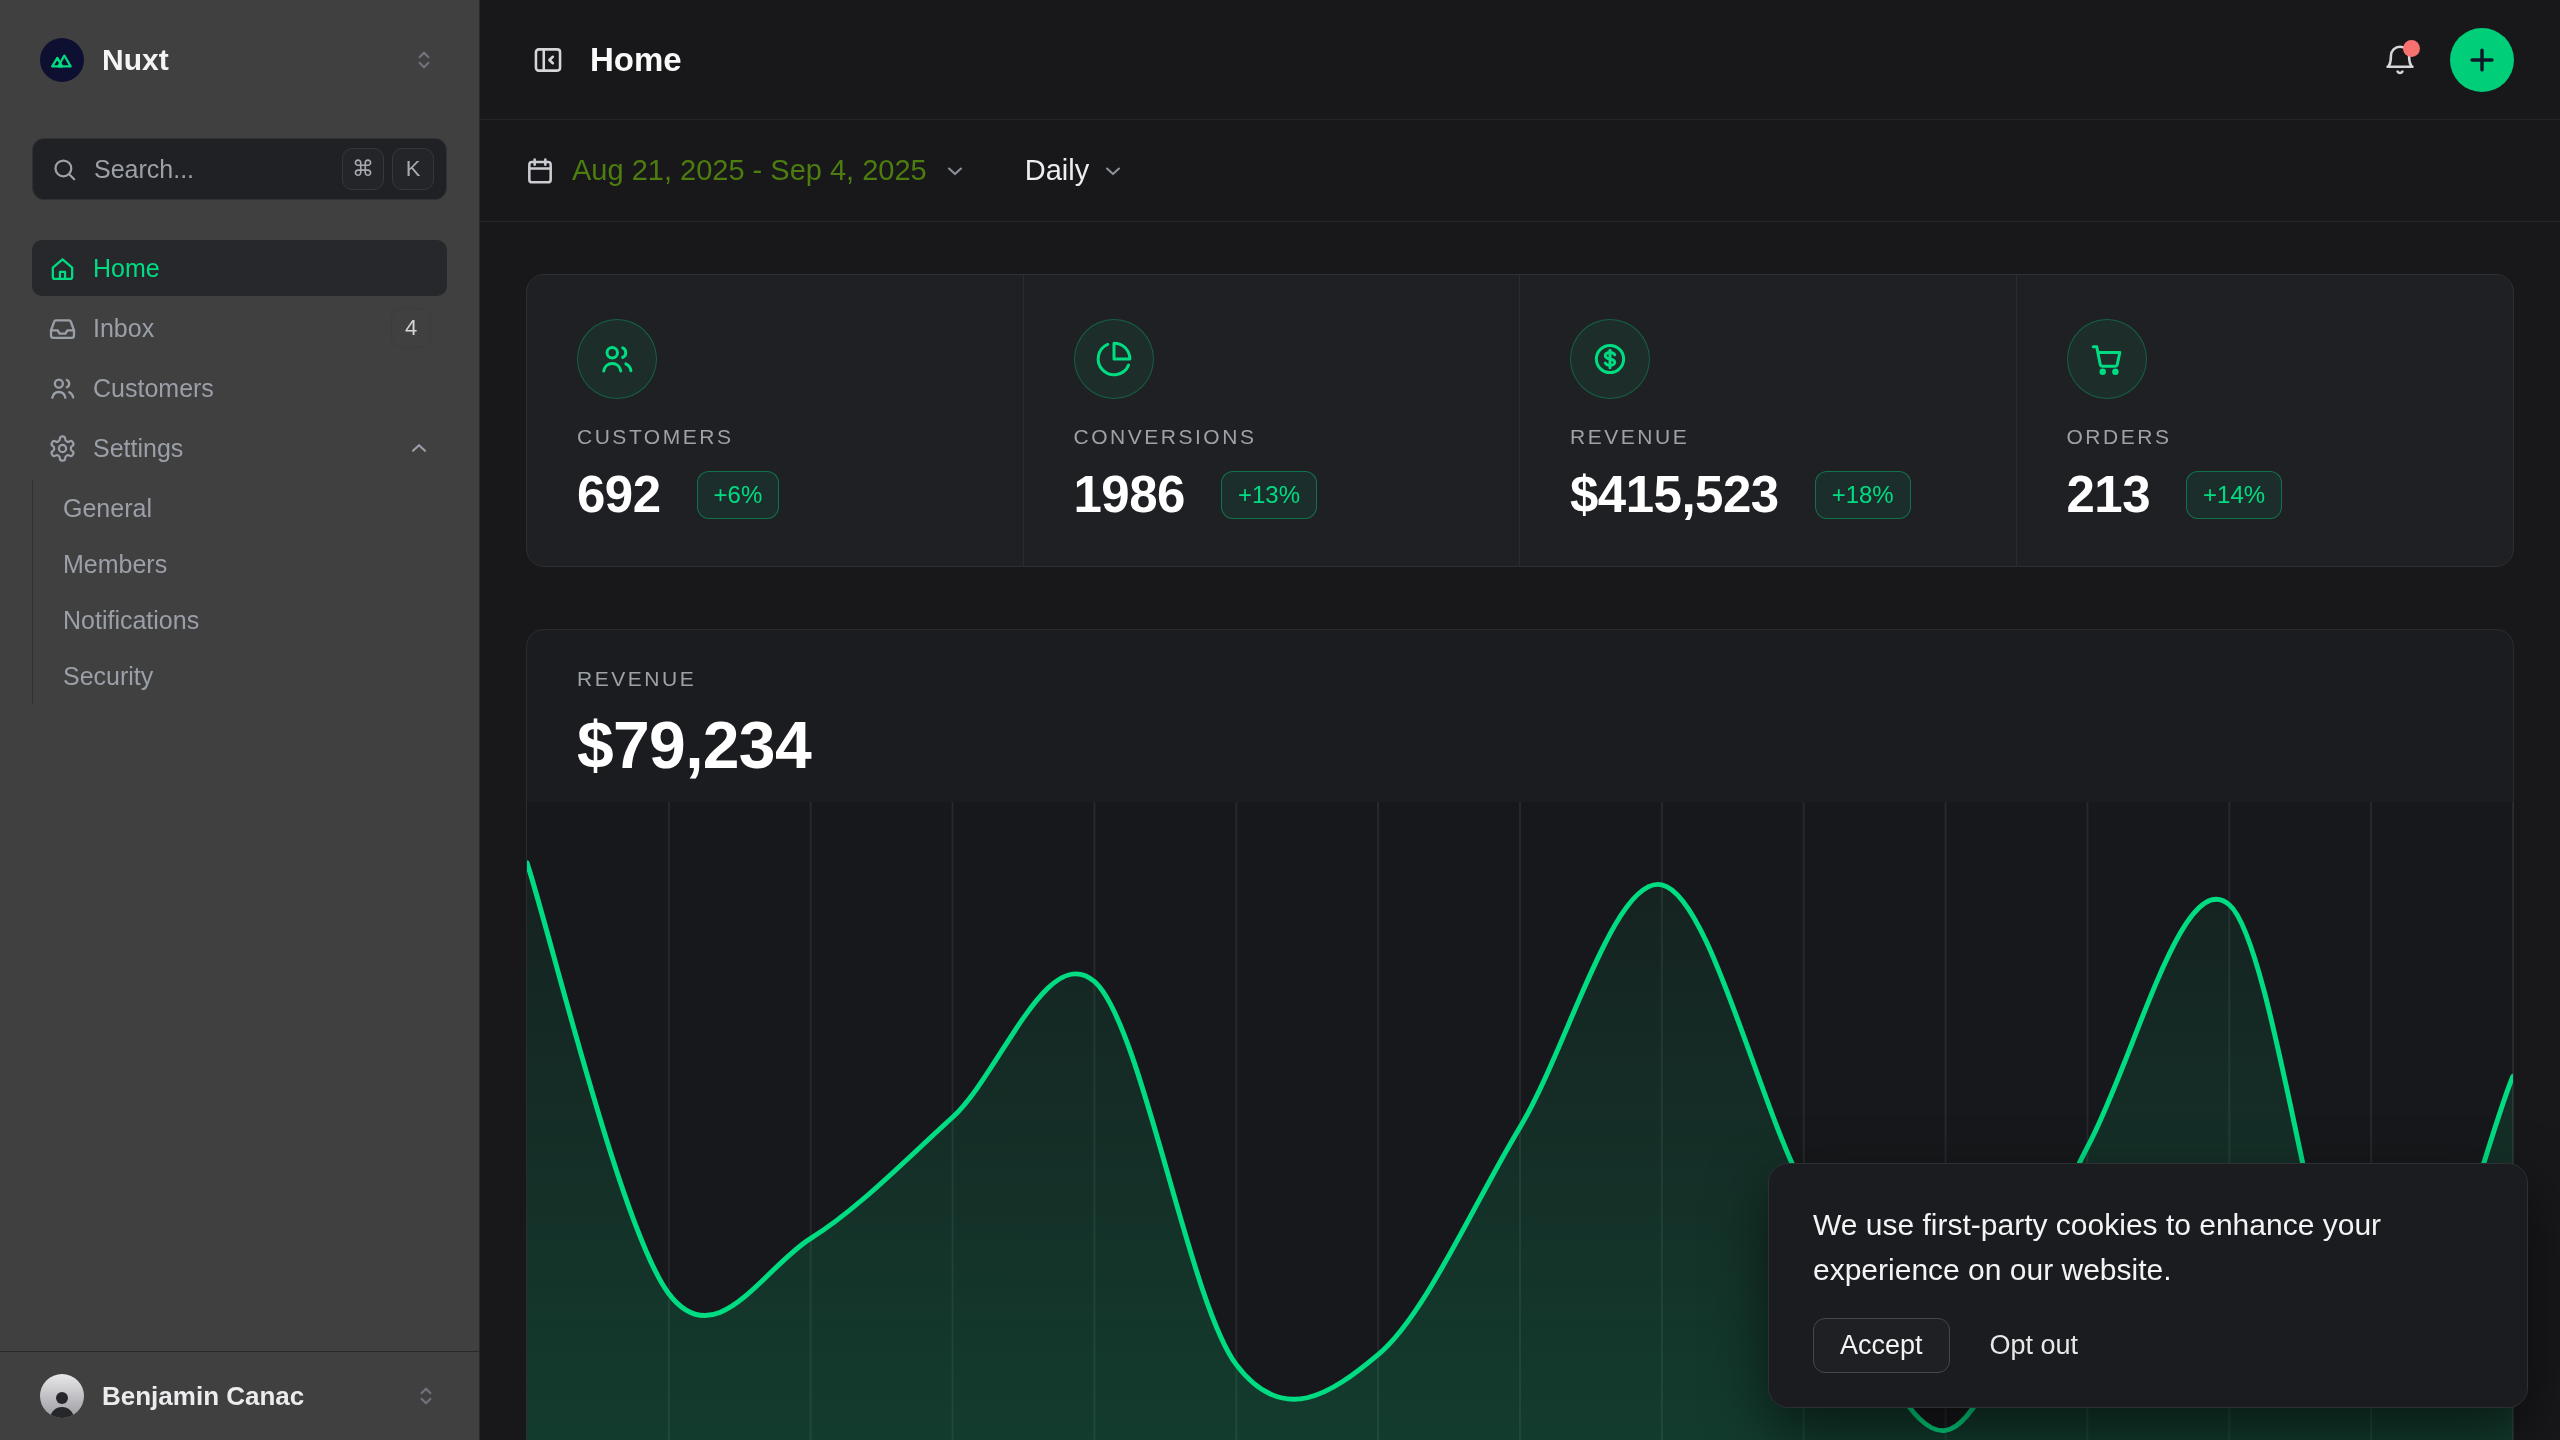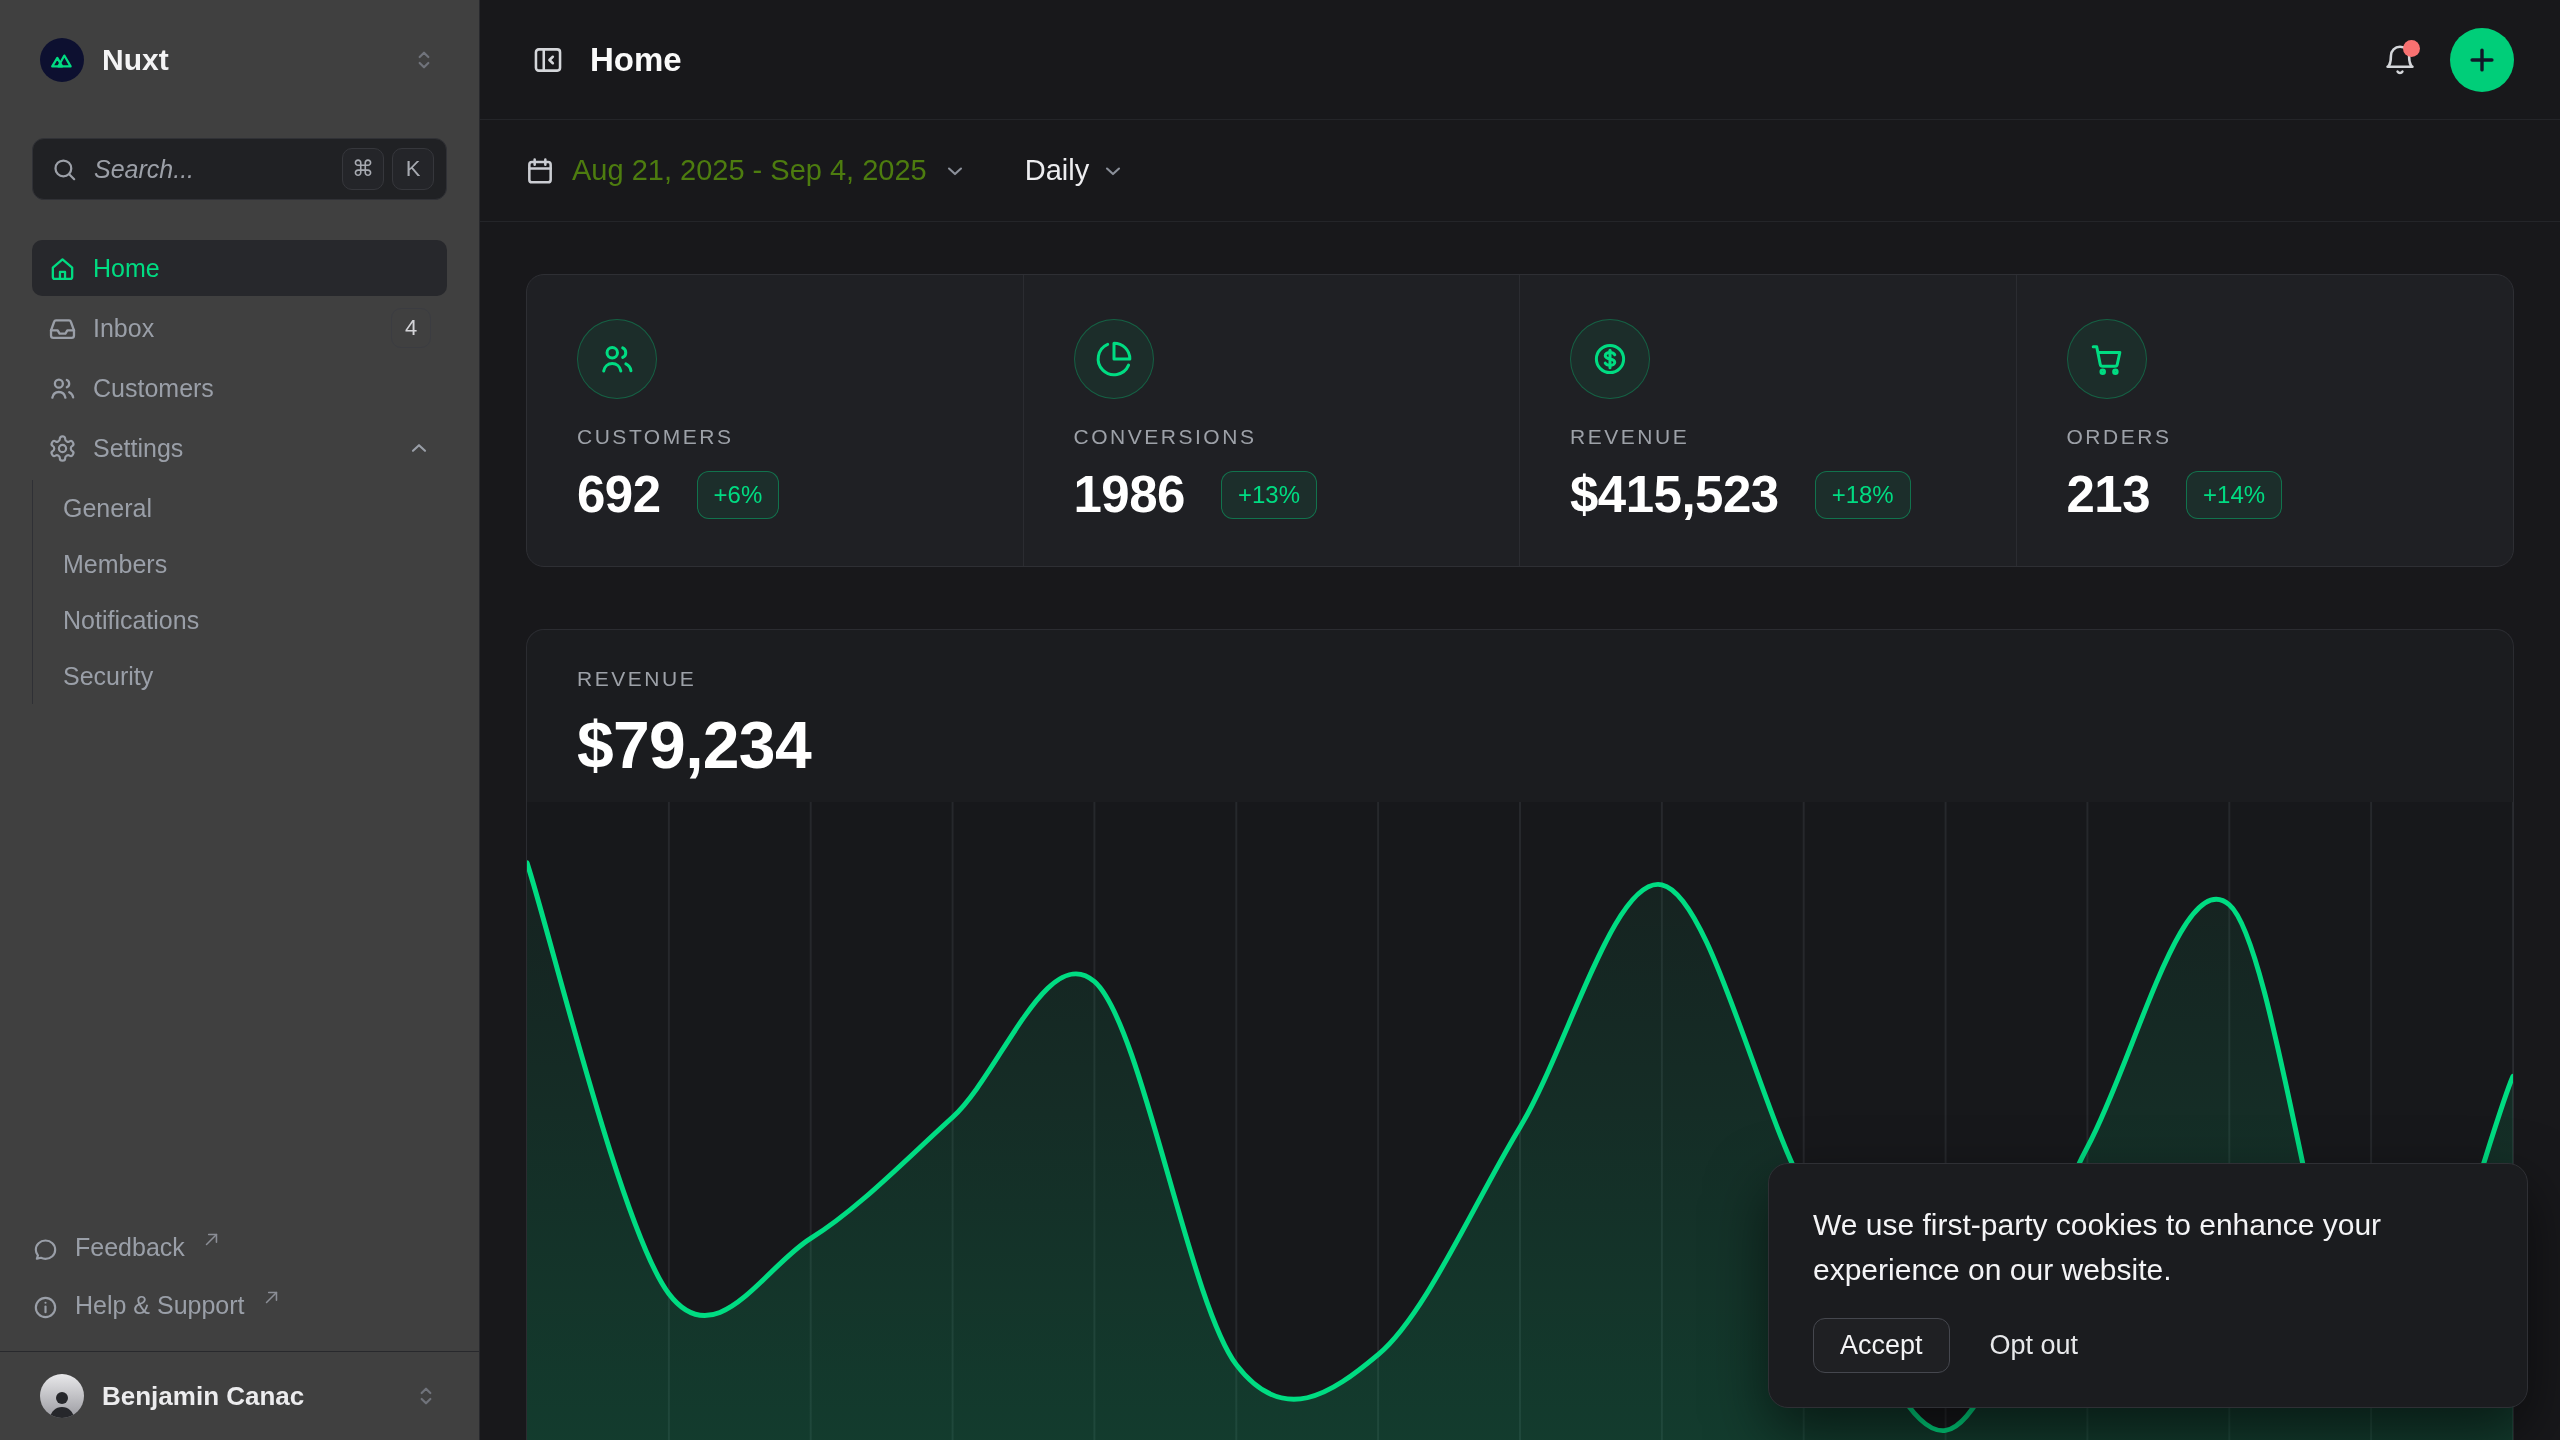--- a/index.html
+++ b/index.html
@@ -13,21 +13,21 @@
   .logo-row { display:flex; align-items:center; height:68px; padding:0 10px 0 8px; border-radius:12px; cursor:pointer; }
   .logo-circle { width:44px; height:44px; border-radius:50%; background:#0d1030;
     display:flex; align-items:center; justify-content:center; }
   .logo-circle svg { width:28px; height:28px; color:#00dc82; }
   .logo-name { font-size:30px; font-weight:700; color:#f4f4f5; margin-left:18px; flex:1; }
   .icon-btn-plain { background:none; border:none; color:#70737b; display:flex; cursor:pointer; }
 
   .search-box { margin-top:44px; height:62px; border:1px solid #303136; background:#202124;
     border-radius:12px; display:flex; align-items:center; padding:0 12px 0 18px; cursor:text; }
   .search-box svg { width:27px; height:27px; color:#9ca0a8; }
-  .search-ph { flex:1; margin-left:16px; font-size:25px; color:#9ca0a8;font-style:italic; }
+  .search-ph { flex:1; margin-left:16px; font-size:25px; color:#9ca0a8; }
   .kbd { min-width:42px; height:42px; border:1px solid #36373c; background:#242529; border-radius:10px;
     display:flex; align-items:center; justify-content:center; font-size:22px; color:#a7aab1; margin-left:8px; padding:0 8px; }
 
   .menu { margin-top:40px; display:flex; flex-direction:column; gap:4px; }
   .menu-item { height:56px; display:flex; align-items:center; gap:16px; padding:0 16px;
     border-radius:10px; color:#9a9fa8; font-size:25px; cursor:pointer; }
   .menu-item svg { width:29px; height:29px; }
   .menu-item.active { background:#27282c; color:#00dc82; }
   .menu-item .grow { flex:1; }
   .count-badge { min-width:40px; height:40px; border:1px solid #3b3c41; border-radius:10px;
@@ -187,44 +187,20 @@
             <span>Notifications</span>
           </div>
         <div class="submenu-item">
             <span>Security</span>
           </div>
       </div>
     </nav>
 
     <div class="sidebar-spacer"></div>
 
-    <div class="foot-wrap">
-      <div class="foot-item">
-        <svg class="main-ic" viewBox="0 0 24 24" fill="none" stroke="currentColor" stroke-width="1.9" stroke-linecap="round" stroke-linejoin="round">
-            <path d="M12 20.3c4.8 0 8.6-3.5 8.6-8.1S16.8 4 12 4 3.4 7.6 3.4 12.2c0 1.9.7 3.7 1.9 5.1l-1 2.9 3.6-.8a9.6 9.6 0 0 0 4.1.9z"></path>
-          </svg>
-        <span>Feedback</span>
-        <svg class="ext-arrow" viewBox="0 0 24 24" fill="none" stroke="currentColor" stroke-width="2.2" stroke-linecap="round" stroke-linejoin="round">
-            <path d="M5 19 19 5"></path>
-            <path d="M8 5h11v11"></path>
-          </svg>
-      </div>
-      <div class="foot-item">
-        <svg class="main-ic" viewBox="0 0 24 24" fill="none" stroke="currentColor" stroke-width="1.9" stroke-linecap="round" stroke-linejoin="round">
-            <circle cx="12" cy="12" r="8.6"></circle>
-            <path d="M12 11.2v5"></path>
-            <path d="M12 7.8h.01"></path>
-          </svg>
-        <span>Help &amp; Support</span>
-        <svg class="ext-arrow" viewBox="0 0 24 24" fill="none" stroke="currentColor" stroke-width="2.2" stroke-linecap="round" stroke-linejoin="round">
-            <path d="M5 19 19 5"></path>
-            <path d="M8 5h11v11"></path>
-          </svg>
-      </div>
-    </div>
 
     <div class="sidebar-divider"></div>
 
     <div class="user-row">
       <span class="avatar">
         <svg viewBox="0 0 24 24" fill="currentColor">
             <circle cx="12" cy="8" r="4"></circle>
             <path d="M4 22c0-4.4 3.6-8 8-8s8 3.6 8 8z"></path>
           </svg>
       </span>

